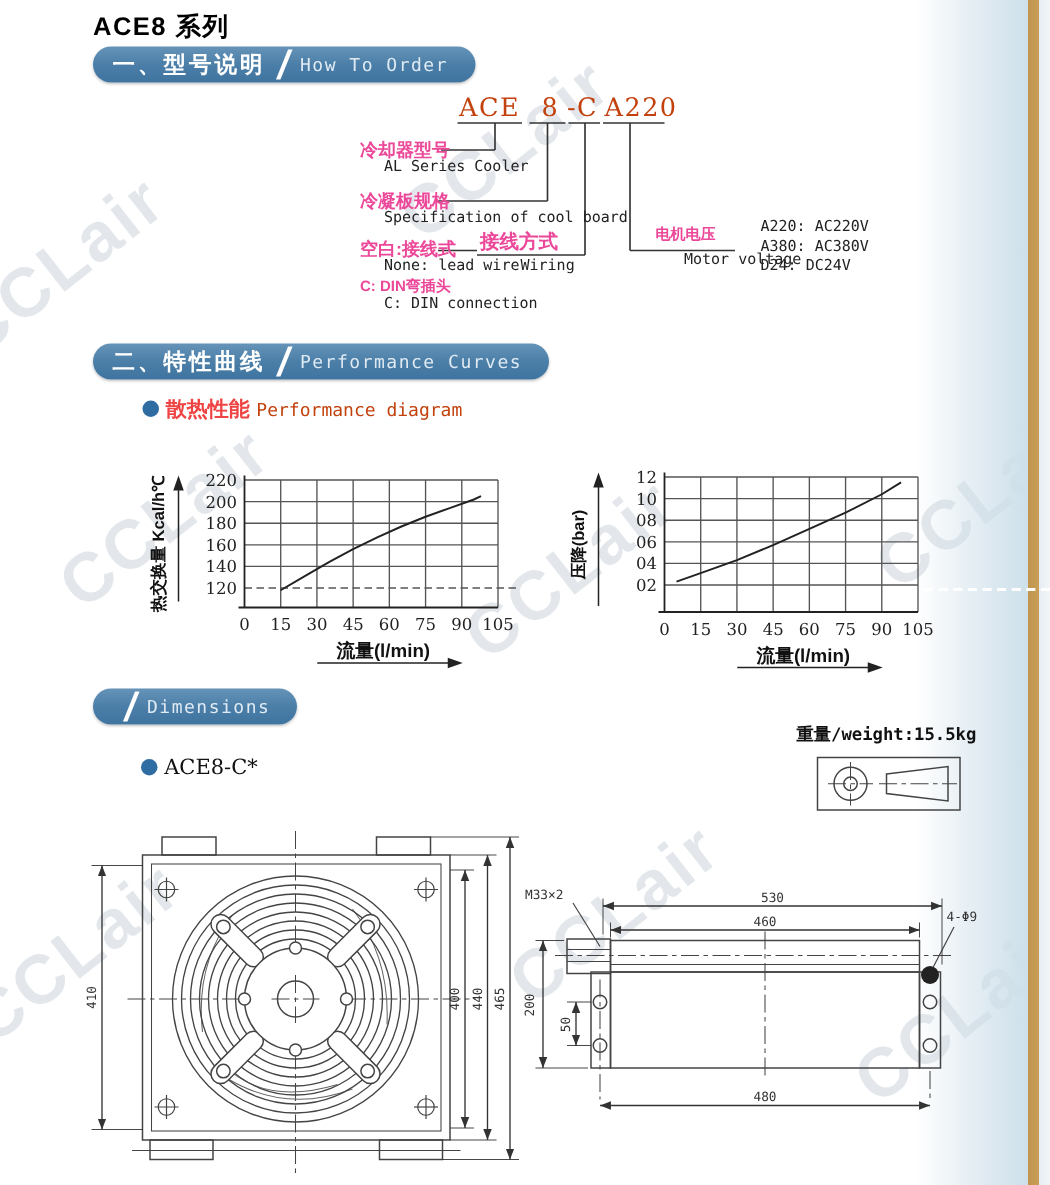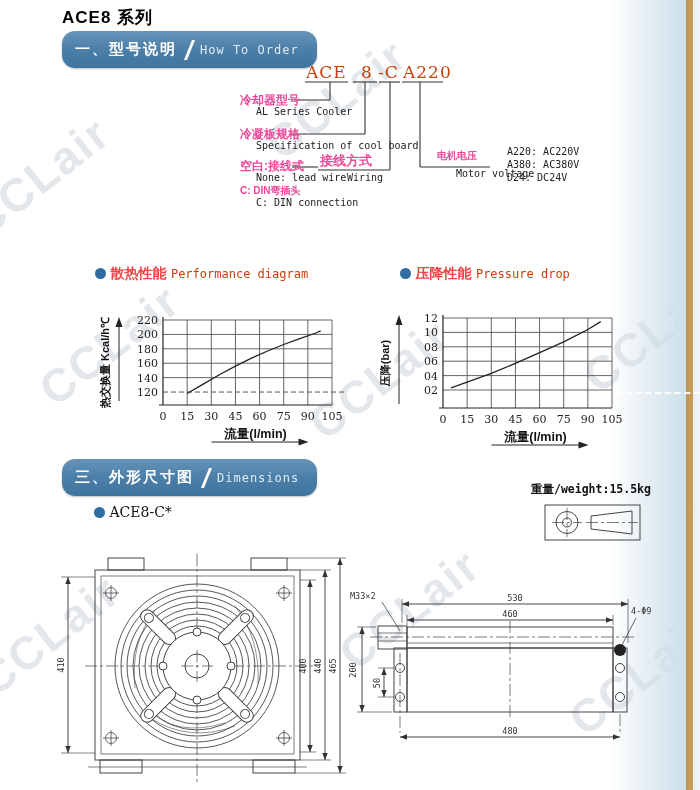--- a/index.html
+++ b/index.html
@@ -3,21 +3,21 @@
 <meta charset="utf-8">
 <style>
   html,body{margin:0;padding:0;}
   .page{position:relative;width:700px;height:790px;background:#ffffff;overflow:hidden;
         font-family:"Liberation Sans",sans-serif;color:#111;}
   .abs{position:absolute;}
   .wm{position:absolute;font:bold 46px "Liberation Sans",sans-serif;color:#b6c2cb;
       opacity:0.38;transform:rotate(-38deg);letter-spacing:2px;z-index:0;white-space:nowrap;}
   .content{position:absolute;inset:0;z-index:2;}
   .title{font:bold 17px "Liberation Sans",sans-serif;color:#000;letter-spacing:1px;}
-  .banner{position:absolute;display:inline-flex;align-items:center;height:37px;border-radius:13px;
+  .banner{position:absolute;display:inline-flex;align-items:center;height:24px;border-radius:13px;
           background:linear-gradient(180deg,#6693b8 0%,#4b7fa8 50%,#3f74a0 100%);
           padding:0 18px 0 13px;box-shadow:0 1px 2px rgba(0,0,0,.25);}
   .banner-cn{color:#fff;font-weight:bold;font-size:15px;letter-spacing:2px;white-space:nowrap;}
   .banner-slash{width:3px;height:20px;background:#fff;transform:skewX(-22deg);margin:0 9px 0 11px;flex:none;}
   .banner-en{color:#dfeaf3;font-size:12px;font-family:"DejaVu Sans Mono",monospace;letter-spacing:1px;white-space:nowrap;}
   .cjk-b{font-family:"Liberation Sans",sans-serif;font-weight:bold;color:#ec4899;font-size:12px;white-space:nowrap;}
   .mono{font-family:"DejaVu Sans Mono",monospace;font-size:10px;color:#222;white-space:nowrap;margin-left:16px;}
   .code{font-family:"DejaVu Serif",serif;font-size:17px;color:#c2410c;letter-spacing:1px;white-space:nowrap;}
   .dot{display:inline-block;width:11px;height:11px;border-radius:50%;background:#2e6ca2;vertical-align:middle;}
   .bullet-cn{font:bold 14px "Liberation Sans",sans-serif;color:#ef4444;}
@@ -93,30 +93,30 @@
       <span class="abs mono" style="left:240px;top:197px">C: DIN connection</span>
       <span class="abs cjk-b" style="left:320px;top:152px;font-size:13px">接线方式</span>
       <span class="abs mono" style="left:331px;top:172px">Wiring</span>
       <span class="abs cjk-b" style="left:437px;top:149px;font-size:10px">电机电压</span>
       <span class="abs mono" style="left:440px;top:168px">Motor voltage</span>
       <span class="abs mono" style="left:491px;top:146px">A220: AC220V</span>
       <span class="abs mono" style="left:491px;top:159px">A380: AC380V</span>
       <span class="abs mono" style="left:491px;top:172px">D24: DC24V</span>
     </div>
 
+    <div class="banner" style="left:62px;top:229px">
+      <span class="banner-cn">二、特性曲线</span>
+      <span class="banner-slash"></span>
+      <span class="banner-en">Performance Curves</span>
+    </div>
 
     <div class="abs" style="left:95px;top:264px">
       <span class="dot"></span>
       <span class="bullet-cn">散热性能</span>
       <span class="bullet-en">Performance diagram</span>
-    </div>
-    <div class="abs" style="left:400px;top:264px">
-      <span class="dot"></span>
-      <span class="bullet-cn">压降性能</span>
-      <span class="bullet-en">Pressure drop</span>
     </div>
 
     <svg id="chart-left" class="abs" style="left:95px;top:295px" width="255" height="170">
         <line x1="92.14285714285714" y1="25" x2="92.14285714285714" y2="110" stroke="#555" stroke-width="0.9"></line>
         <line x1="116.28571428571428" y1="25" x2="116.28571428571428" y2="110" stroke="#555" stroke-width="0.9"></line>
         <line x1="140.42857142857144" y1="25" x2="140.42857142857144" y2="110" stroke="#555" stroke-width="0.9"></line>
         <line x1="164.57142857142856" y1="25" x2="164.57142857142856" y2="110" stroke="#555" stroke-width="0.9"></line>
         <line x1="188.71428571428572" y1="25" x2="188.71428571428572" y2="110" stroke="#555" stroke-width="0.9"></line>
         <line x1="212.85714285714286" y1="25" x2="212.85714285714286" y2="110" stroke="#555" stroke-width="0.9"></line>
         <line x1="237" y1="25" x2="237" y2="110" stroke="#555" stroke-width="0.9"></line>
@@ -183,21 +183,20 @@
         <path d="M76.0,92.8 L92.1,87.1 L116.3,78.4 L140.4,68.4 L164.6,57.6 L188.7,46.8 L212.9,34.5 L225.7,26.6 " fill="none" stroke="#222" stroke-width="1.3"></path>
         <text x="160.5" y="146" text-anchor="middle" class="axlab">流量(l/min)</text>
         <line x1="116.5" y1="150" x2="204.5" y2="150" stroke="#222"></line>
         <polygon points="213.5,150 203.5,146.5 203.5,153.5" fill="#222"></polygon>
         <text transform="rotate(-90 14 68)" x="14" y="68" text-anchor="middle" class="axlab" style="font-size:11px">压降(bar)</text>
         <line x1="24" y1="109" x2="24" y2="29" stroke="#222"></line>
         <polygon points="24,20 20.5,30 27.5,30" fill="#222"></polygon>
       </svg>
 
     <div class="banner" style="left:62px;top:459px">
-      <span class="banner-cn">三、外形尺寸图</span>
       <span class="banner-slash"></span>
       <span class="banner-en">Dimensions</span>
     </div>
 
     <div class="abs" style="left:94px;top:503px">
       <span class="dot"></span>
       <span style="font:14px 'DejaVu Serif',serif">ACE8-C*</span>
     </div>
     <div class="abs" style="left:531px;top:482px;font:bold 11.5px 'DejaVu Sans Mono',monospace">重量/weight:15.5kg</div>
 

